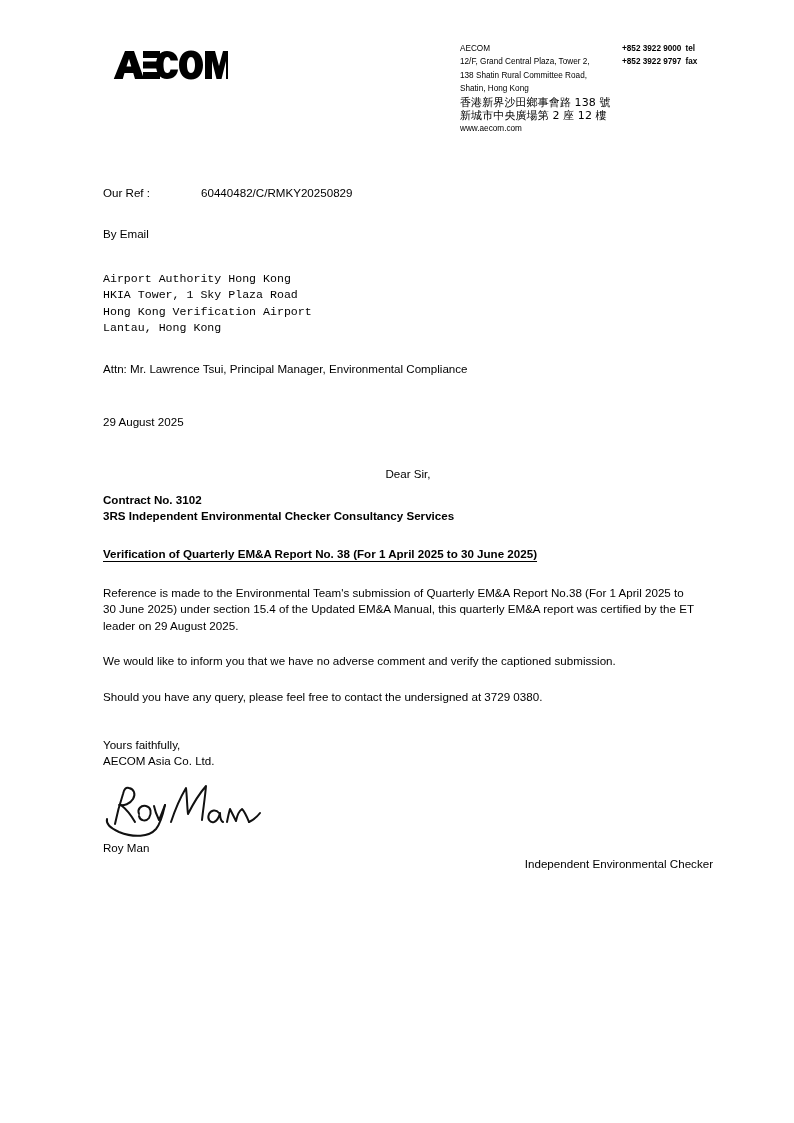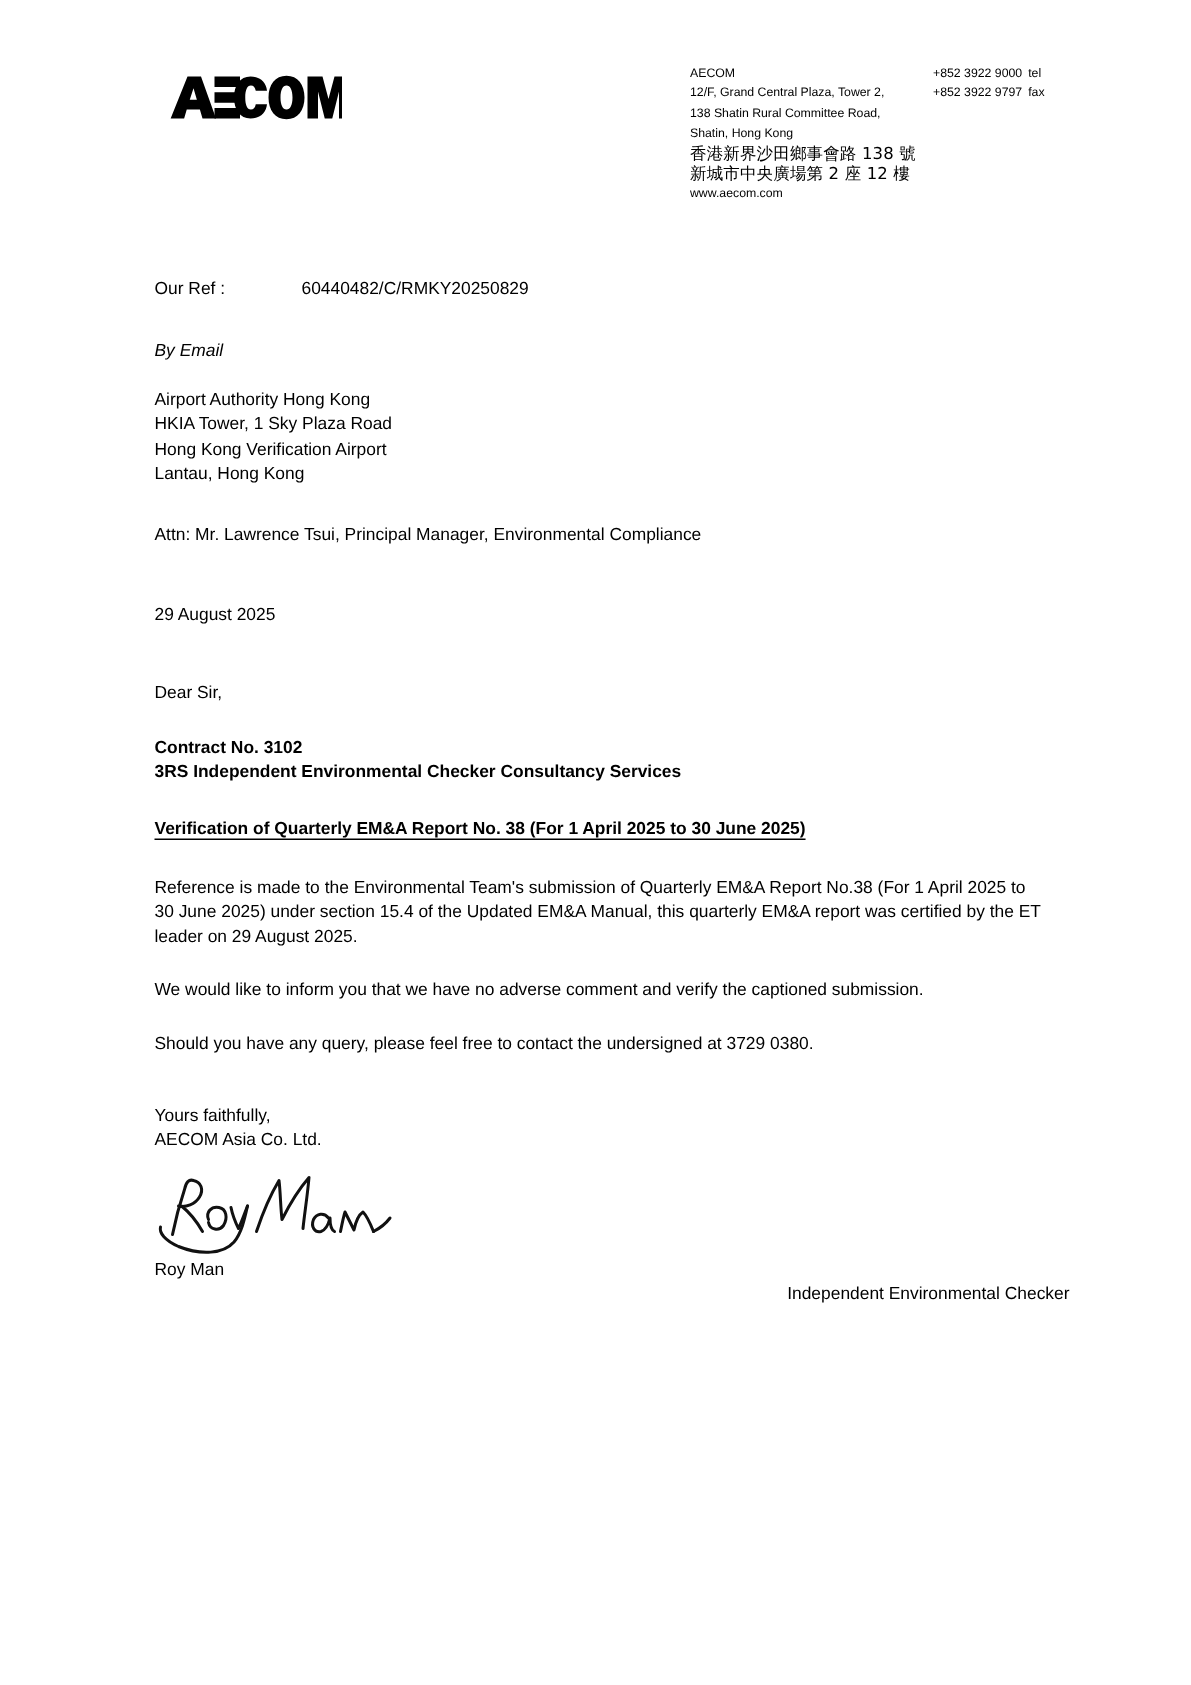--- a/index.html
+++ b/index.html
@@ -54,46 +54,47 @@
   .contact-address .cjk {
     font-family: "DejaVu Sans", sans-serif;
     font-size: 11px;
     letter-spacing: 0.1px;
   }
   .contact-phones {
     width: 130px;
     font-size: 8.2px;
     line-height: 13.4px;
     white-space: nowrap;
+    font-weight: bold;
   }
   .contact-phones .suffix { margin-left: 4px; }
 
   
   .body-area {
     position: absolute;
     left: 103px;
     top: 185px;
     width: 610px;
     font-size: 11.6px;
     line-height: 16.4px;
   }
   .row-ref {
     display: flex;
     flex-direction: row;
     margin-bottom: 25px;
   }
   .row-ref .label { width: 98px; }
 
-  .blk { margin-bottom: 16px; font-style: italic; }
+  .blk { margin-bottom: 28px; }
   .line { display: block; }
 
-  .addressee { margin-bottom: 25px; }
+  .addressee { margin-bottom: 25px; font-family: Liberation Mono, monospace; }
   .attn { margin-bottom: 36px; }
   .date-line { margin-bottom: 36px; }
-  .salutation { margin-bottom: 20px; }
+  .salutation { margin-bottom: 9px; text-align: center; }
 
   .heading-group {
     font-weight: bold;
     margin-bottom: 22px;
   }
   .subject-line {
     font-weight: bold;
     text-decoration: underline;
     text-underline-offset: 2.5px;
     margin-bottom: 22px;

